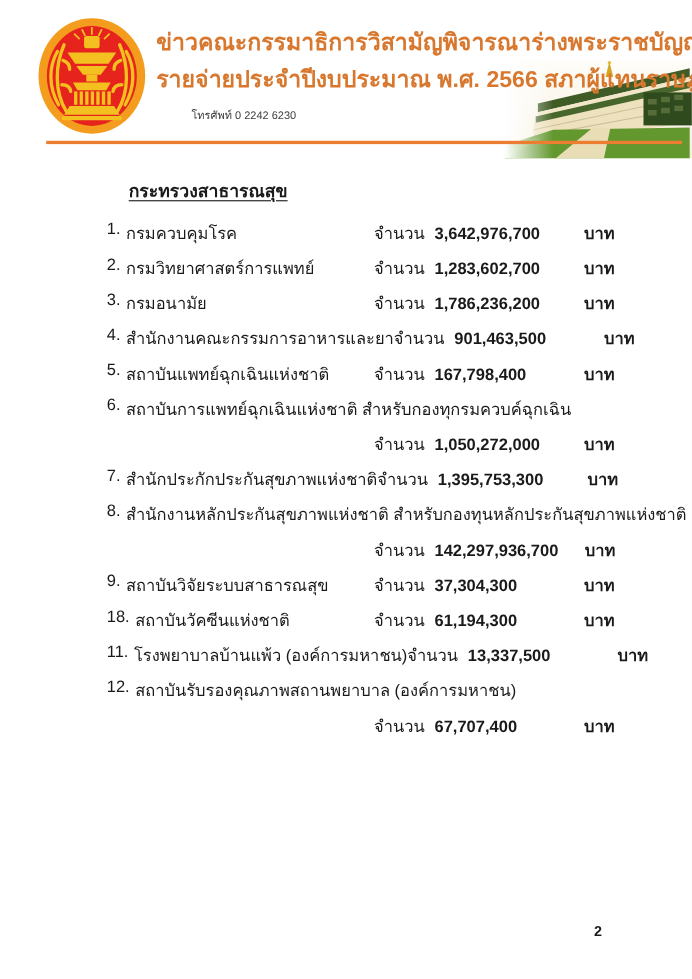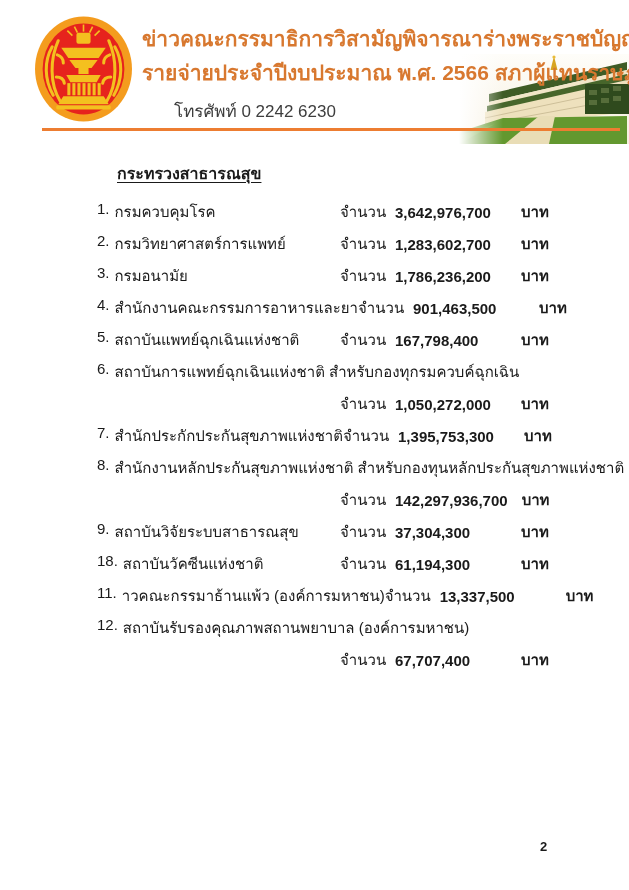--- a/index.html
+++ b/index.html
@@ -4,33 +4,33 @@
 <style>
   html,body{margin:0;padding:0;background:#e9e9e9;font-family:"Liberation Sans",sans-serif;}
   .page{position:relative;width:629px;height:890px;margin:0 auto;background:#ffffff;overflow:hidden;color:#1a1a1a;}
 
   
   .header{position:relative;width:100%;height:145px;}
   .logo{position:absolute;left:33px;top:14px;width:101px;height:110px;}
   .photo{position:absolute;right:0;top:54px;width:170px;height:90px;z-index:2;}
   .titles{position:absolute;left:142px;top:22px;width:487px;z-index:4;}
   .title-line{font-size:21px;font-weight:700;color:#D8782F;line-height:34px;white-space:nowrap;}
-  .contact{margin-top:7px;padding-left:32px;font-size:17px;color:#3d3d3d;display:flex;gap:30px;white-space:nowrap;}
+  .contact{margin-top:7px;padding-left:32px;font-size:10px;color:#3d3d3d;display:flex;gap:30px;white-space:nowrap;}
   .rule{position:absolute;left:42px;top:128px;width:578px;height:3px;background:#ED7D31;z-index:3;}
 
   
   .main{padding:8px 24px 0 97px;}
   .section-title{display:inline-block;margin:8px 0 6px 20px;font-size:16px;font-weight:700;text-decoration:underline;text-underline-offset:3px;}
   .list{margin-top:4px;}
   .line{display:flex;align-items:center;height:32px;font-size:15px;white-space:nowrap;}
   .namecell{flex:0 0 243px;display:inline-flex;gap:5px;overflow:visible;}
   .fullname .namecell{flex:1 1 auto;}
   .lbl{flex:0 0 55px;font-weight:400;}
   .amt{flex:0 0 112px;text-align:left;font-weight:700;}
-  .unit{flex:0 0 auto;margin-left:14px;font-weight:700;}
+  .unit{flex:0 0 auto;margin-left:24px;font-weight:700;}
 
   .pagenum{position:absolute;left:540px;top:839px;font-size:13px;font-weight:700;}
 </style>
 </head>
 <body>
 
 <div class="page">
 
   <div class="header">
 
@@ -223,21 +223,21 @@
       <span class="no">18.</span>
       <span class="name">สถาบันวัคซีนแห่งชาติ</span>
     </span>
     <span class="lbl">จำนวน</span>
     <span class="amt">61,194,300</span>
     <span class="unit">บาท</span>
   </div>
         <div class="line">
     <span class="namecell">
       <span class="no">11.</span>
-      <span class="name">าวคณะกรรมาธ้านแพ้ว (องค์การมหาชน)</span>
+      <span class="name">โรงพยาบาลบ้านแพ้ว (องค์การมหาชน)</span>
     </span>
     <span class="lbl">จำนวน</span>
     <span class="amt">13,337,500</span>
     <span class="unit">บาท</span>
   </div>
         <div class="line fullname">
     <span class="namecell">
       <span class="no">12.</span>
       <span class="name">สถาบันรับรองคุณภาพสถานพยาบาล (องค์การมหาชน)</span>
     </span>

